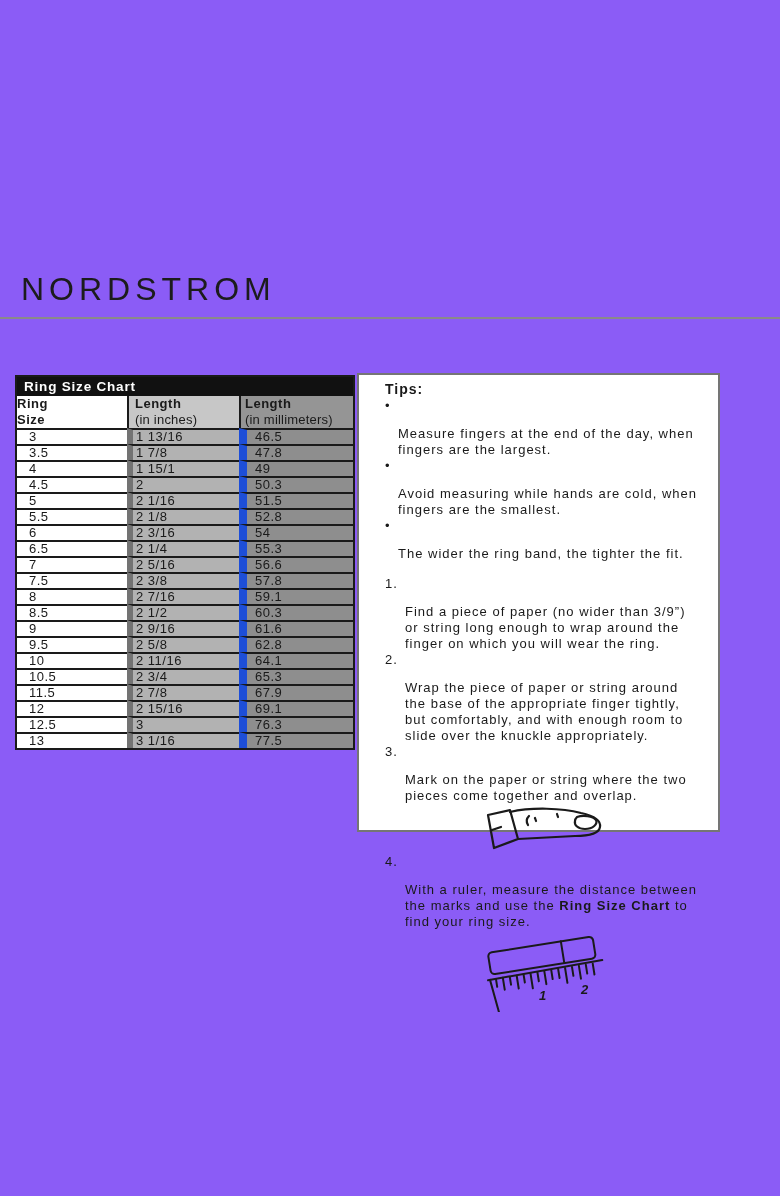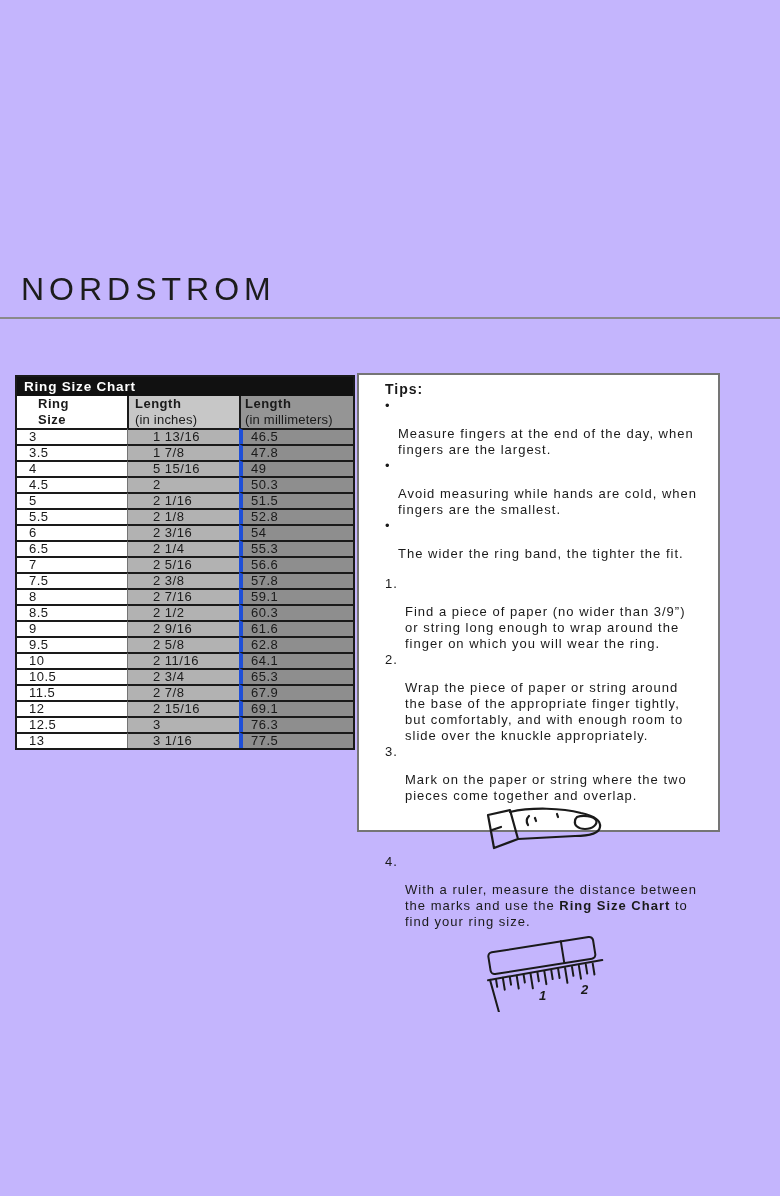--- a/index.html
+++ b/index.html
@@ -1,19 +1,19 @@
 <!DOCTYPE html>
 <html><head>
 <meta charset="utf-8">
 <style>
   html,body{margin:0;padding:0;background:#ffffff;}
   .canvas{
     position:relative;
     width:780px;height:1196px;
-    background:#c4b5fd;
+    background:#8b5cf6;
     font-family:"Liberation Sans",sans-serif;
     color:#1a1a1a;
     overflow:hidden;
   }
   
   .logo{
     position:absolute;left:21px;top:271px;
     font-size:32px;font-weight:400;letter-spacing:5px;
     color:#1c1c1c;
   }
@@ -30,24 +30,24 @@
     font-size:13px;
   }
   .tbl-title{
     background:#111111;color:#ffffff;
     font-weight:bold;font-size:13.5px;letter-spacing:0.8px;
     height:19px;line-height:19px;padding-left:7px;
   }
   .trow,.tbl-head{display:flex;}
   .cell{box-sizing:border-box;overflow:hidden;white-space:nowrap;}
   .c1{width:110px;background:#ffffff;padding-left:12px;}
-  .c2{width:112px;background:#b2b2b2;padding-left:25px;border-left:1px solid #737373;}
-  .c3{width:112px;background:#8e8e8e;padding-left:8px;border-left:4px solid #1d4ed8;flex:1;}
+  .c2{width:112px;background:#b2b2b2;padding-left:3px;border-left:6px solid #737373;}
+  .c3{width:112px;background:#8e8e8e;padding-left:8px;border-left:8px solid #1d4ed8;flex:1;}
   .tbl-head .cell{height:32px;line-height:16px;white-space:normal;}
-  .tbl-head .c1{padding-left:21px;}
+  .tbl-head .c1{padding-left:0;}
   .tbl-head .c2{background:#c7c7c7;padding-left:6px;}
   .tbl-head .c3{background:#959595;padding-left:4px;}
   .hl1{display:block;font-weight:bold;letter-spacing:0.5px;}
   .hl2{display:block;font-weight:normal;letter-spacing:0.2px;}
   .trow .cell{height:16px;line-height:14px;border-top:2px solid #1a1a1a;letter-spacing:0.5px;}
   .tbl-head .c2,.tbl-head .c3{border-left:2px solid #1a1a1a;}
   
   .panel{
     position:absolute;left:357px;top:373px;width:363px;height:459px;
     border:2px solid #757575;box-sizing:border-box;
@@ -99,21 +99,21 @@
           <div class="cell c2">1 13/16</div>
           <div class="cell c3">46.5</div>
         </div>
         <div class="trow">
           <div class="cell c1">3.5</div>
           <div class="cell c2">1 7/8</div>
           <div class="cell c3">47.8</div>
         </div>
         <div class="trow">
           <div class="cell c1">4</div>
-          <div class="cell c2">5 15/16</div>
+          <div class="cell c2">1 15/1</div>
           <div class="cell c3">49</div>
         </div>
         <div class="trow">
           <div class="cell c1">4.5</div>
           <div class="cell c2">2</div>
           <div class="cell c3">50.3</div>
         </div>
         <div class="trow">
           <div class="cell c1">5</div>
           <div class="cell c2">2 1/16</div>

